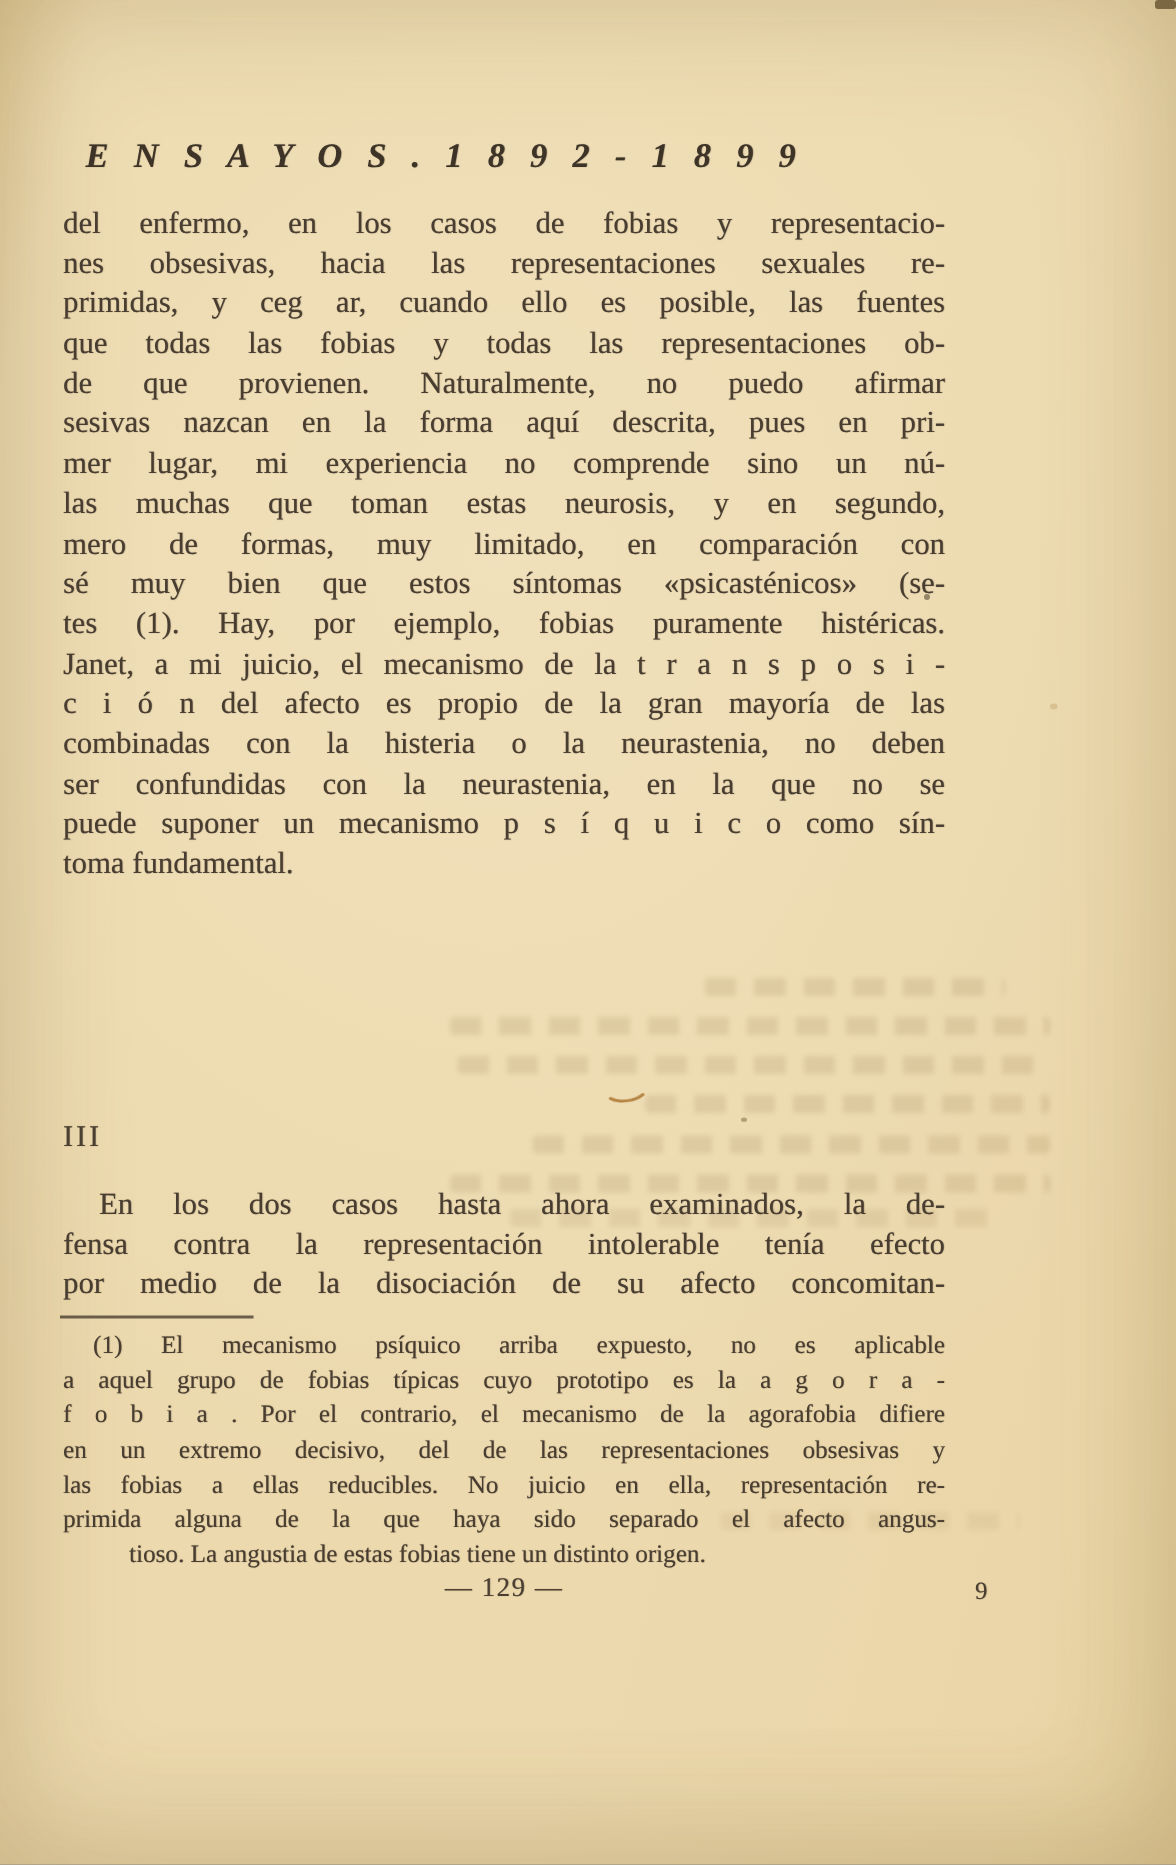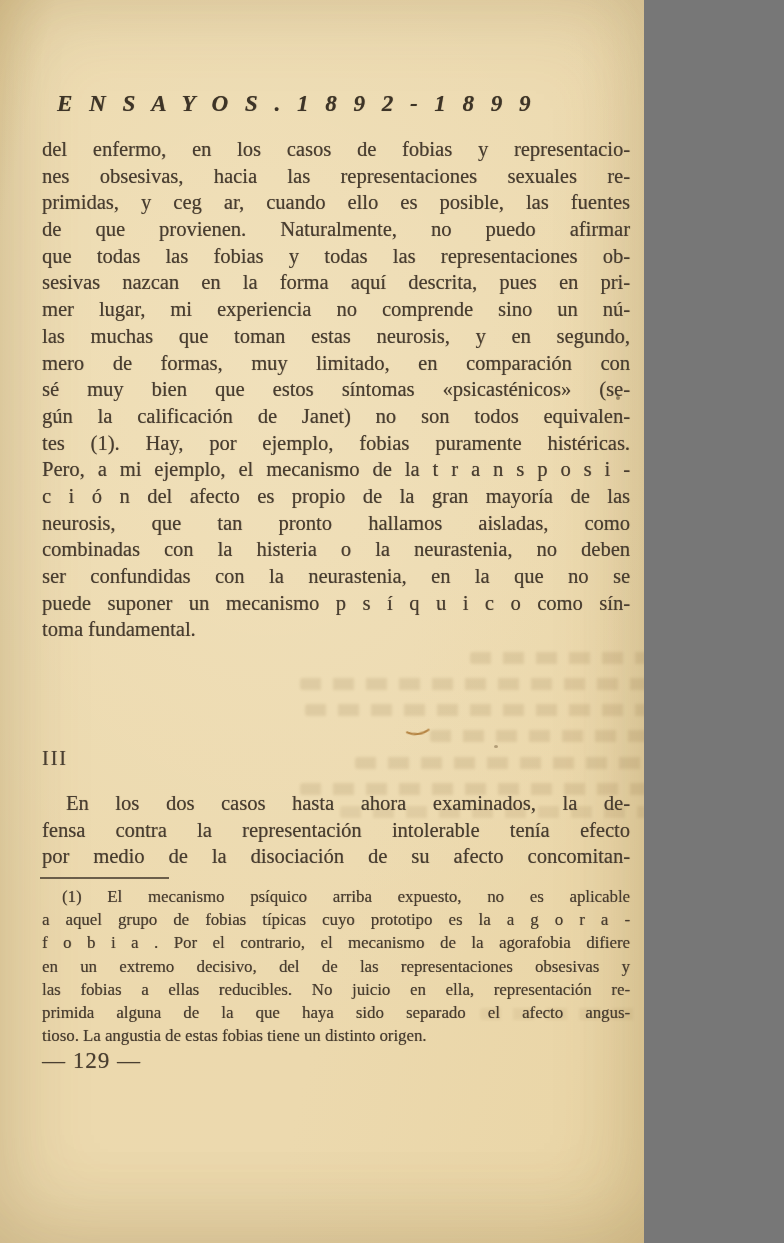--- a/index.html
+++ b/index.html
@@ -1,18 +1,18 @@
 <!DOCTYPE html>
 <html><head>
 <meta charset="utf-8">
 <style>
   html,body{margin:0;padding:0;background:#777;}
   .page{
     position:relative;
-    width:644px;height:1243px;
+    width:784px;height:1243px;
     overflow:hidden;
     font-family:"Liberation Serif", serif;
     color:#483d30;
     background:
       radial-gradient(ellipse 120% 85% at 42% 30%, rgba(255,249,232,0.22), rgba(255,249,232,0) 62%),
       linear-gradient(104deg, #e2cc9a 0%, #ecd9ad 6%, #ecd9ae 60%, #ead6a8 88%, #e6d1a0 100%),
       #ebd7aa;
     box-shadow: inset 0 0 90px rgba(124,94,44,0.22), inset 0 -30px 70px rgba(124,94,44,0.10);
   }
   .ink{ text-shadow:0.3px 0.3px 0.7px rgba(58,46,32,0.55); }
@@ -41,25 +41,25 @@
   .para2{ top:790px; }
   .para2 .line:first-child{ text-indent:24px; }
 
   .fnrule{
     position:absolute; left:40px; top:877px; width:129px; height:2px;
     background:#4a3f31; opacity:.8;
   }
   .footnote{ top:885px; }
   .footnote .line{ font-size:16.8px; line-height:23.2px; height:23.2px; }
   .footnote .line:first-child{ text-indent:20px; }
-  .footnote .line:last-child{ text-align-last:left; }
+  .footnote .line:last-child{ text-align-last:left;margin-left:44px; }
 
   .footer-line{
     position:absolute; top:1048px; left:42px; width:588px;
-    font-size:23px; letter-spacing:1px; color:#4a3f31;
+    text-align:center; font-size:18px; letter-spacing:1px; color:#4a3f31;
   }
   .signature{
     position:absolute; top:1051px; left:650px; font-size:16.5px; color:#4a3f31;
   }
 
   
   .ghost{
     position:absolute; height:12px; border-radius:3px;
     opacity:.13; filter:blur(1.7px);
     background:repeating-linear-gradient(90deg, #7b5c2e 0 21px, transparent 21px 33px);
@@ -83,32 +83,30 @@
 <body>
 
 <div class="page">
 
   <div class="header ink">E N S A Y O S .   1 8 9 2 - 1 8 9 9</div>
 
   <div class="block para1 ink">
       <div class="line">del enfermo, en los casos de fobias y representacio-</div>
       <div class="line">nes obsesivas, hacia las representaciones sexuales re-</div>
       <div class="line">primidas, y ceg ar, cuando ello es posible, las fuentes</div>
+      <div class="line">que todas las fobias y todas las representaciones ob-</div>
       <div class="line">de que provienen. Naturalmente, no puedo afirmar</div>
-      <div class="line">que todas las fobias y todas las representaciones ob-</div>
       <div class="line">sesivas nazcan en la forma aquí descrita, pues en pri-</div>
       <div class="line">mer lugar, mi experiencia no comprende sino un nú-</div>
       <div class="line">las muchas que toman estas neurosis, y en segundo,</div>
       <div class="line">mero de formas, muy limitado, en comparación con</div>
       <div class="line">sé muy bien que estos síntomas «psicasténicos» (se-</div>
-      <div class="line">gún la calificación de Janet) no son todos equivalen-</div>
       <div class="line">tes (1). Hay, por ejemplo, fobias puramente histéricas.</div>
-      <div class="line">Pero, a mi ejemplo, el mecanismo de la t r a n s p o s i -</div>
+      <div class="line">Janet, a mi juicio, el mecanismo de la t r a n s p o s i -</div>
       <div class="line">c i ó n del afecto es propio de la gran mayoría de las</div>
-      <div class="line">neurosis, que tan pronto hallamos aisladas, como</div>
       <div class="line">combinadas con la histeria o la neurastenia, no deben</div>
       <div class="line">ser confundidas con la neurastenia, en la que no se</div>
       <div class="line">puede suponer un mecanismo p s í q u i c o como sín-</div>
       <div class="line">toma fundamental.</div>
     </div>
 
   <div class="ghost" style="left:470px;top:652px;width:200px;"></div>
   <div class="ghost" style="left:300px;top:678px;width:400px;"></div>
   <div class="ghost" style="left:305px;top:704px;width:395px;"></div>
   <div class="ghost" style="left:430px;top:730px;width:270px;"></div>

